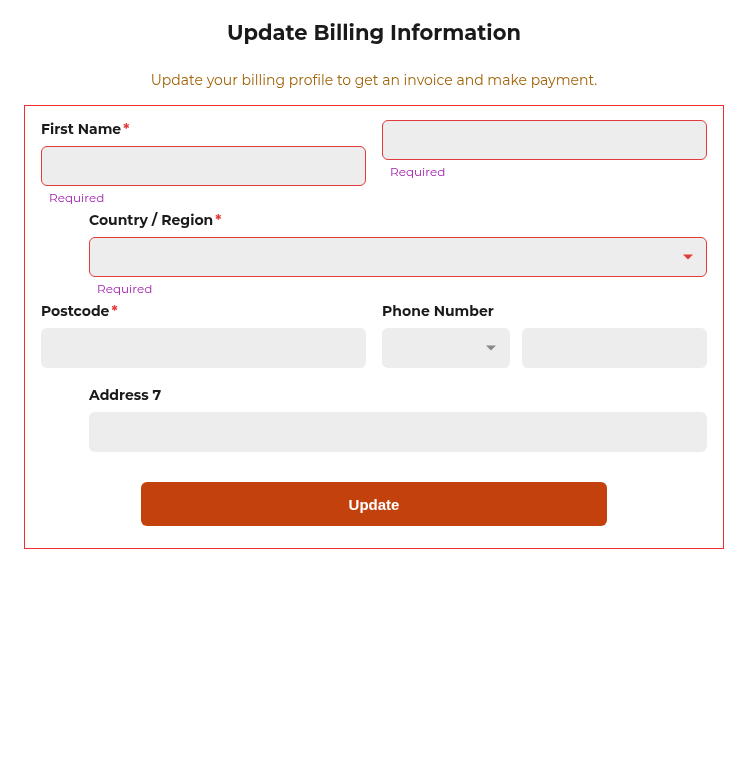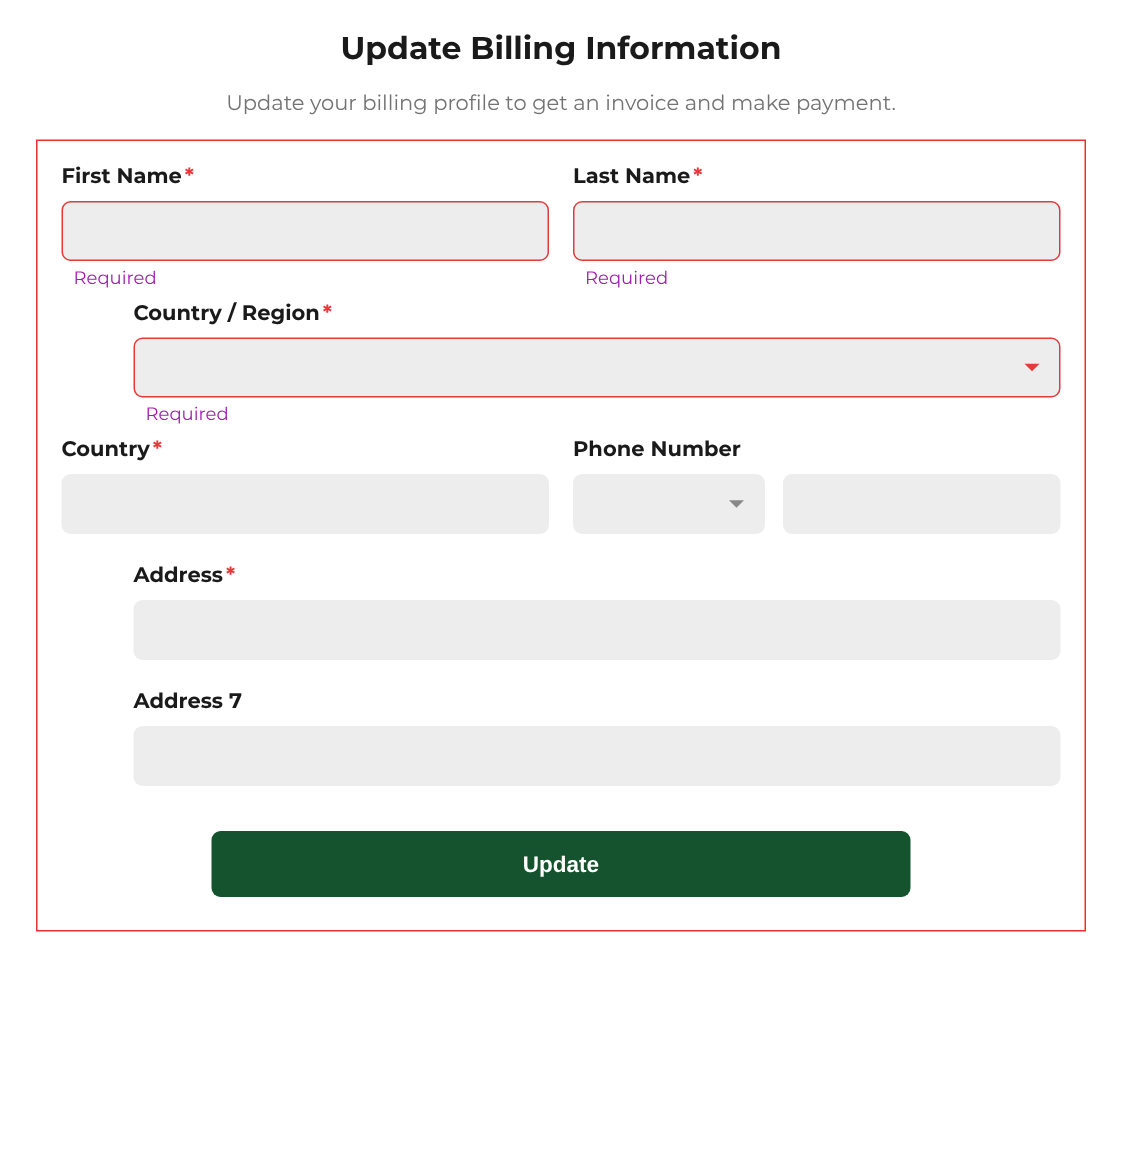--- a/index.html
+++ b/index.html
@@ -14,26 +14,26 @@
       padding: 20px 0;
     }
     .container {
       width: 100%;
     }
     .page-title {
       text-align: center;
       font-size: 21px;
       font-weight: 700;
       color: #1a1a1a;
-      margin-bottom: 14px;
+      margin-bottom: 26px;
     }
     .page-subtitle {
       text-align: center;
       font-size: 14px;
-      color: #737373;
+      color: #a16207;
       margin-bottom: 16px;
     }
     .form-box {
       border: 1px solid #ef2f2f;
       padding: 14px 16px 22px 16px;
       margin: 0 24px;
     }
     .form-row {
       display: flex;
       gap: 16px;
@@ -117,21 +117,21 @@
       margin-bottom: 18px;
     }
     .submit-row {
       display: flex;
       justify-content: center;
       margin-top: 30px;
     }
     .submit-btn {
       width: 466px;
       height: 44px;
-      background: #14532d;
+      background: #c2410c;
       color: #ffffff;
       border: none;
       border-radius: 6px;
       font-size: 15px;
       font-weight: 600;
       cursor: pointer;
     }
   </style>
 </head>
 <body>
@@ -144,23 +144,20 @@
 
     <div class="form-row">
       <div class="form-col">
         <label class="form-label">
           <span>First Name</span><span class="required-star">*</span>
         </label>
         <input type="text" class="input-field error" value="" style="">
         <div class="error-msg">Required</div>
       </div>
       <div class="form-col">
-        <label class="form-label">
-          <span>Last Name</span><span class="required-star">*</span>
-        </label>
         <input type="text" class="input-field error" value="" style="">
         <div class="error-msg">Required</div>
       </div>
     </div>
 
     <div class="form-row">
       <div class="form-col full-width">
         <label class="form-label">
           <span>Country / Region</span><span class="required-star">*</span>
         </label>
@@ -169,50 +166,42 @@
           <span class="select-caret red"></span>
         </div>
         <div class="error-msg">Required</div>
       </div>
     </div>
 
 
     <div class="form-row spacer-bottom">
       <div class="form-col">
         <label class="form-label">
-          <span>Country</span><span class="required-star">*</span>
+          <span>Postcode</span><span class="required-star">*</span>
         </label>
         <input type="text" class="input-field" value="" style="">
       </div>
       <div class="form-col">
         <label class="form-label">
           <span>Phone Number</span>
         </label>
         <div class="phone-row">
           <div class="select-wrapper phone-prefix">
             <input type="text" readonly="" class="input-field" value="" style="">
             <span class="select-caret"></span>
           </div>
           <input type="text" class="input-field phone-number" value="" style="">
         </div>
       </div>
     </div>
 
+
     <div class="form-row spacer-bottom">
       <div class="form-col full-width">
         <label class="form-label">
-          <span>Address</span><span class="required-star">*</span>
-        </label>
-        <input type="text" class="input-field" value="" style="">
-      </div>
-    </div>
-
-    <div class="form-row spacer-bottom">
-      <div class="form-col full-width">
-        <label class="form-label">
           <span>Address 7</span>
         </label>
         <input type="text" class="input-field" value="" style="">
       </div>
     </div>
 
 
     <div class="submit-row">
       <button class="submit-btn">Update</button>
     </div>

